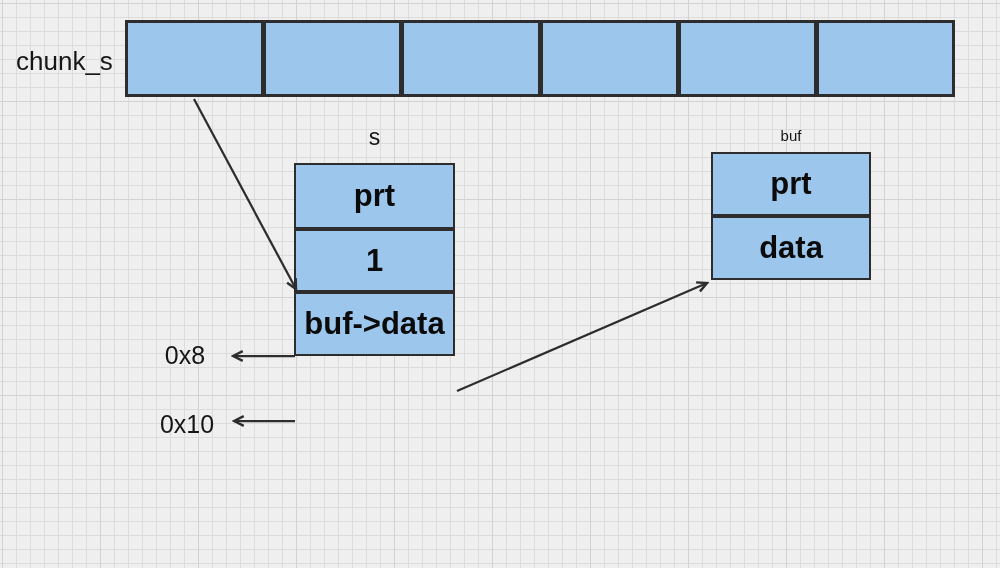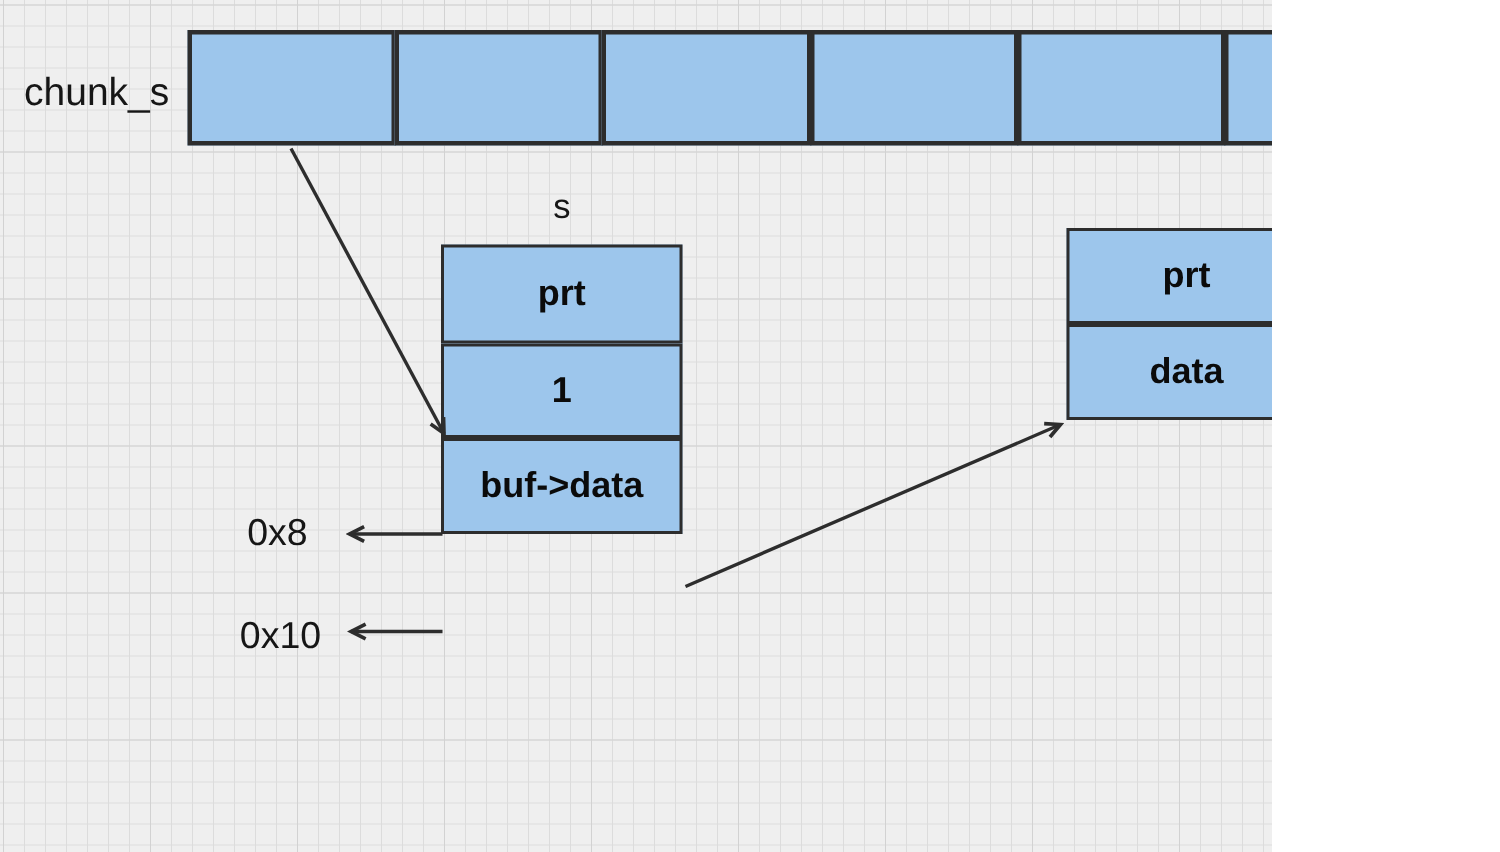--- a/index.html
+++ b/index.html
@@ -5,21 +5,21 @@
   :root{
     --cell-fill:#9DC6EC;
     --line:#2d2d2d;
     --bg:#efefef;
     --grid-minor:#dcdcdc;
     --grid-major:#d2d2d2;
   }
   *{box-sizing:border-box;margin:0;padding:0}
   body{font-family:"Liberation Sans",sans-serif;}
   .canvas{
-    position:relative;width:848px;height:568px;overflow:hidden;
+    position:relative;width:1000px;height:568px;overflow:hidden;
     background-color:var(--bg);
     background-image:
       linear-gradient(var(--grid-major) 1px, transparent 1px),
       linear-gradient(90deg, var(--grid-major) 1px, transparent 1px),
       linear-gradient(var(--grid-minor) 1px, transparent 1px),
       linear-gradient(90deg, var(--grid-minor) 1px, transparent 1px);
     background-size:98px 98px,98px 98px,14px 14px,14px 14px;
     background-position:2px 3px,2px 3px,2px 3px,2px 3px;
     color:#161616;
   }
@@ -34,21 +34,21 @@
   .chunk-row{position:absolute;left:125px;top:20px;width:830px;height:77px;display:flex;}
   .chunk-cell{flex:1;border:3px solid var(--line);background:var(--cell-fill);}
   .chunk-cell + .chunk-cell{margin-left:-1px;}
 
   .struct{position:absolute;display:flex;flex-direction:column;}
   .s-struct{left:294px;top:163px;width:161px;}
   .buf-struct{left:711px;top:152px;width:160px;}
   .cell{
     border:2px solid var(--line);background:var(--cell-fill);
     display:flex;align-items:center;justify-content:center;
-    font-weight:700;font-size:24px;color:#0b0b0b;
+    font-weight:700;font-size:31px;color:#0b0b0b;
   }.h63{height:63px}.h64{height:64px}.h66{height:66px}.h114{height:114px}
 
   .overlay{position:absolute;left:0;top:0;width:1000px;height:568px;pointer-events:none;}
   .overlay path.arrow{stroke:var(--line);stroke-width:2.25;fill:none;}
   .overlay .head{stroke:var(--line);stroke-width:2;fill:none;}
 </style>
 </head>
 <body>
 
 <div class="canvas">
@@ -65,20 +65,21 @@
   </div>
 
   <div class="lbl s-label">s</div>
 
   <div class="struct s-struct">
     <div class="cell h66">prt</div>
     <div class="cell h63">1</div>
     <div class="cell h64">buf-&gt;data</div>
   </div>
 
+  <div class="lbl buf-label">buf</div>
 
   <div class="struct buf-struct">
     <div class="cell h64">prt</div>
     <div class="cell h64">data</div>
   </div>
 
   <div class="lbl off-label off8">0x8</div>
   <div class="lbl off-label off10">0x10</div>
 
   <svg class="overlay" viewBox="0 0 1000 568" xmlns="http://www.w3.org/2000/svg">

